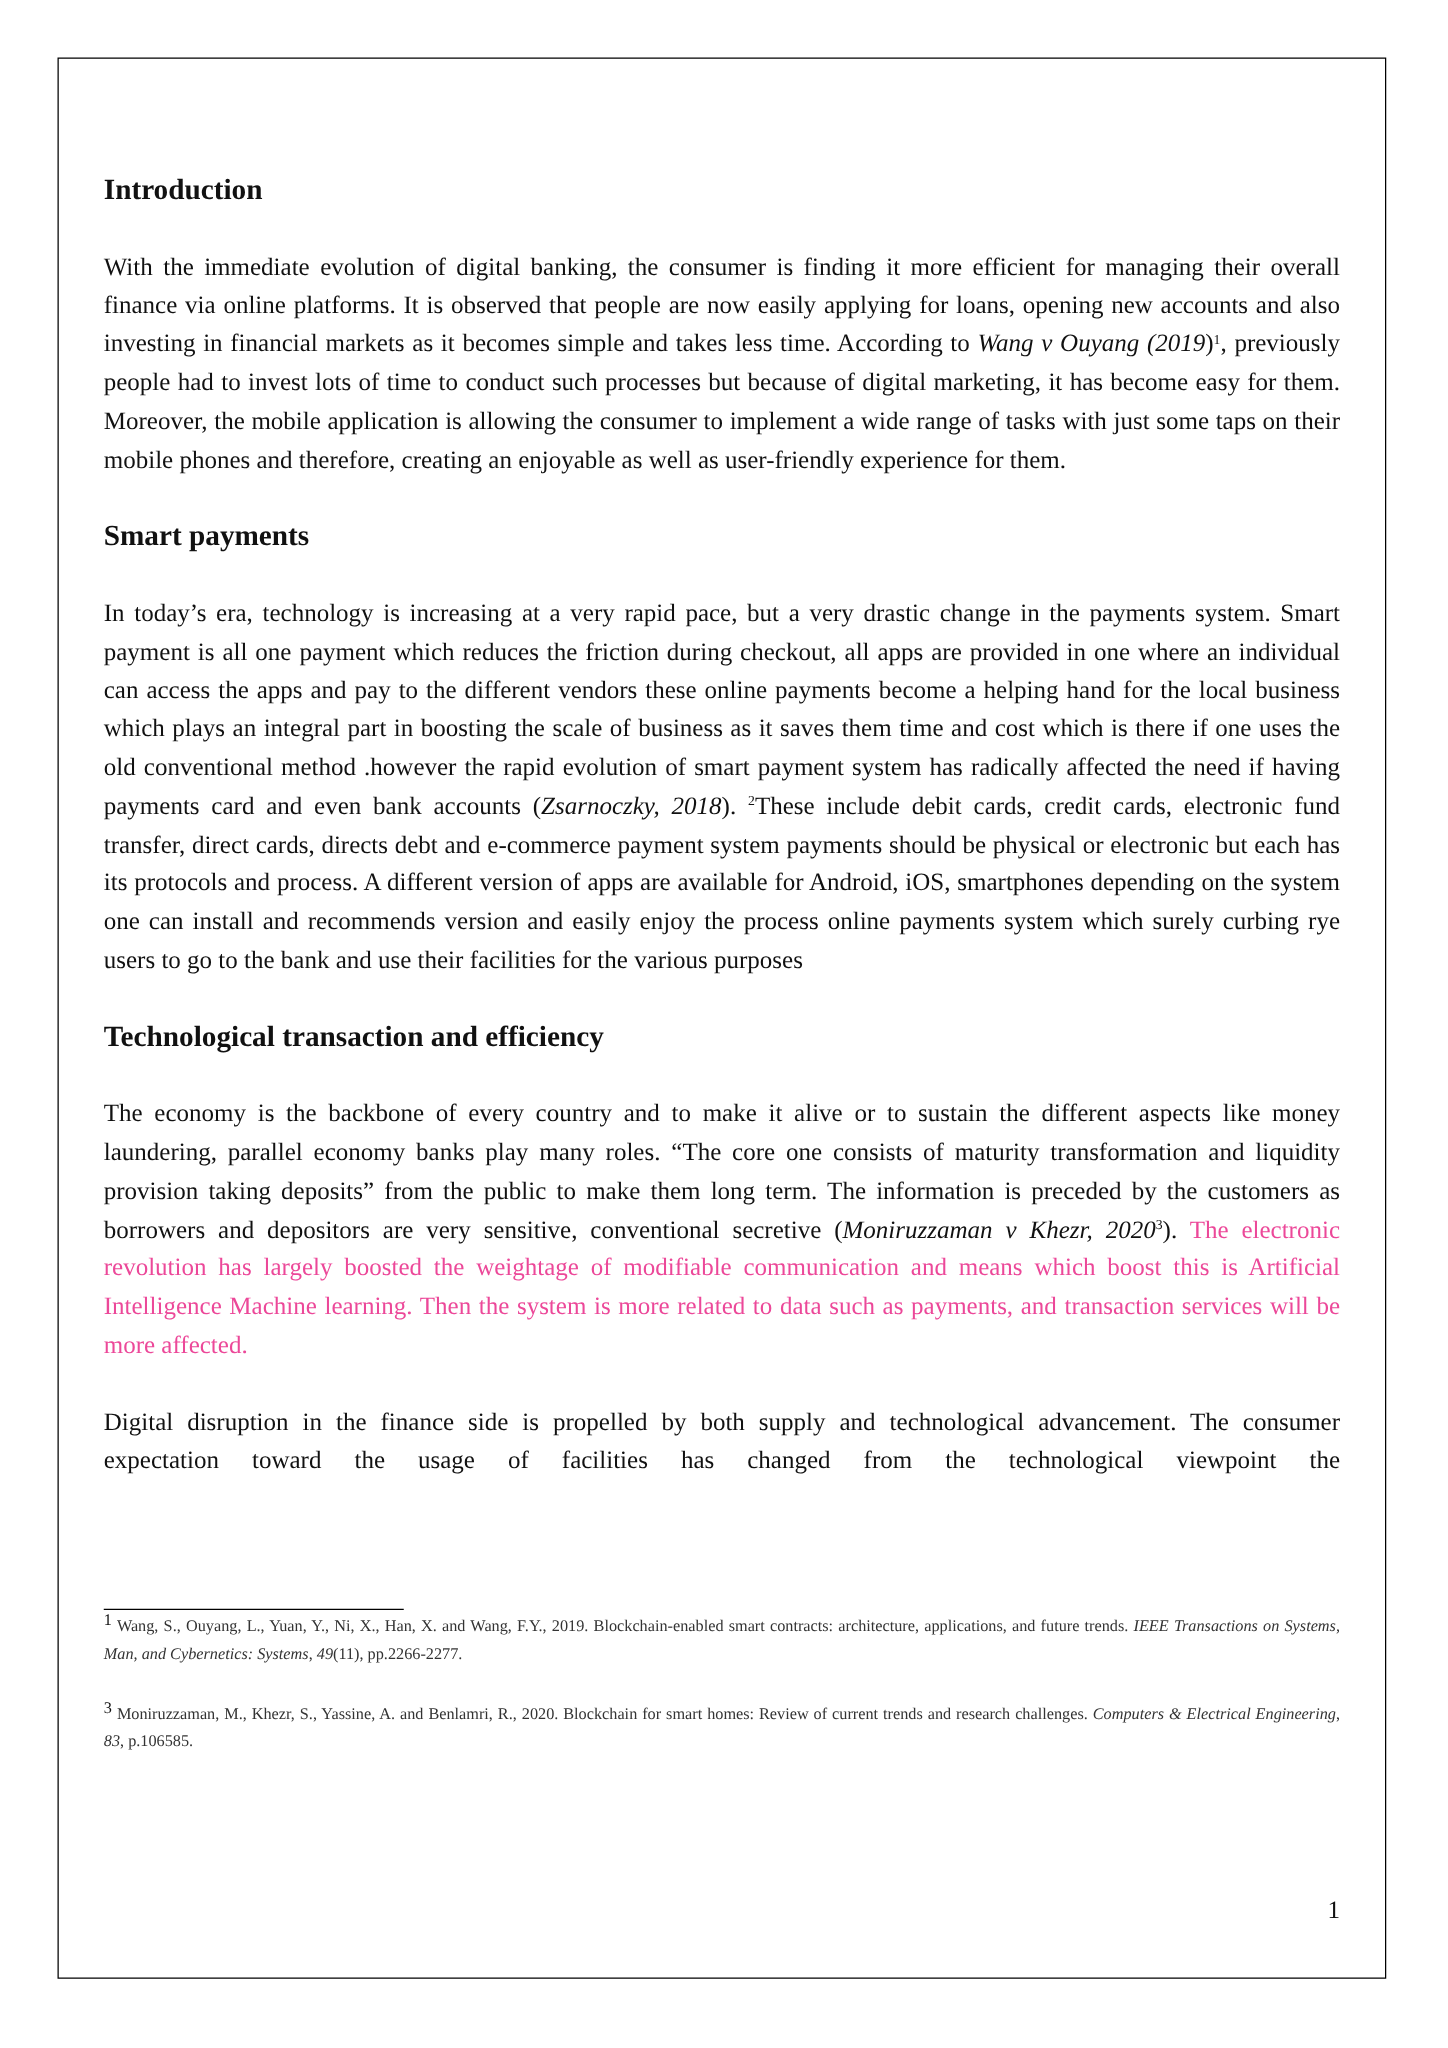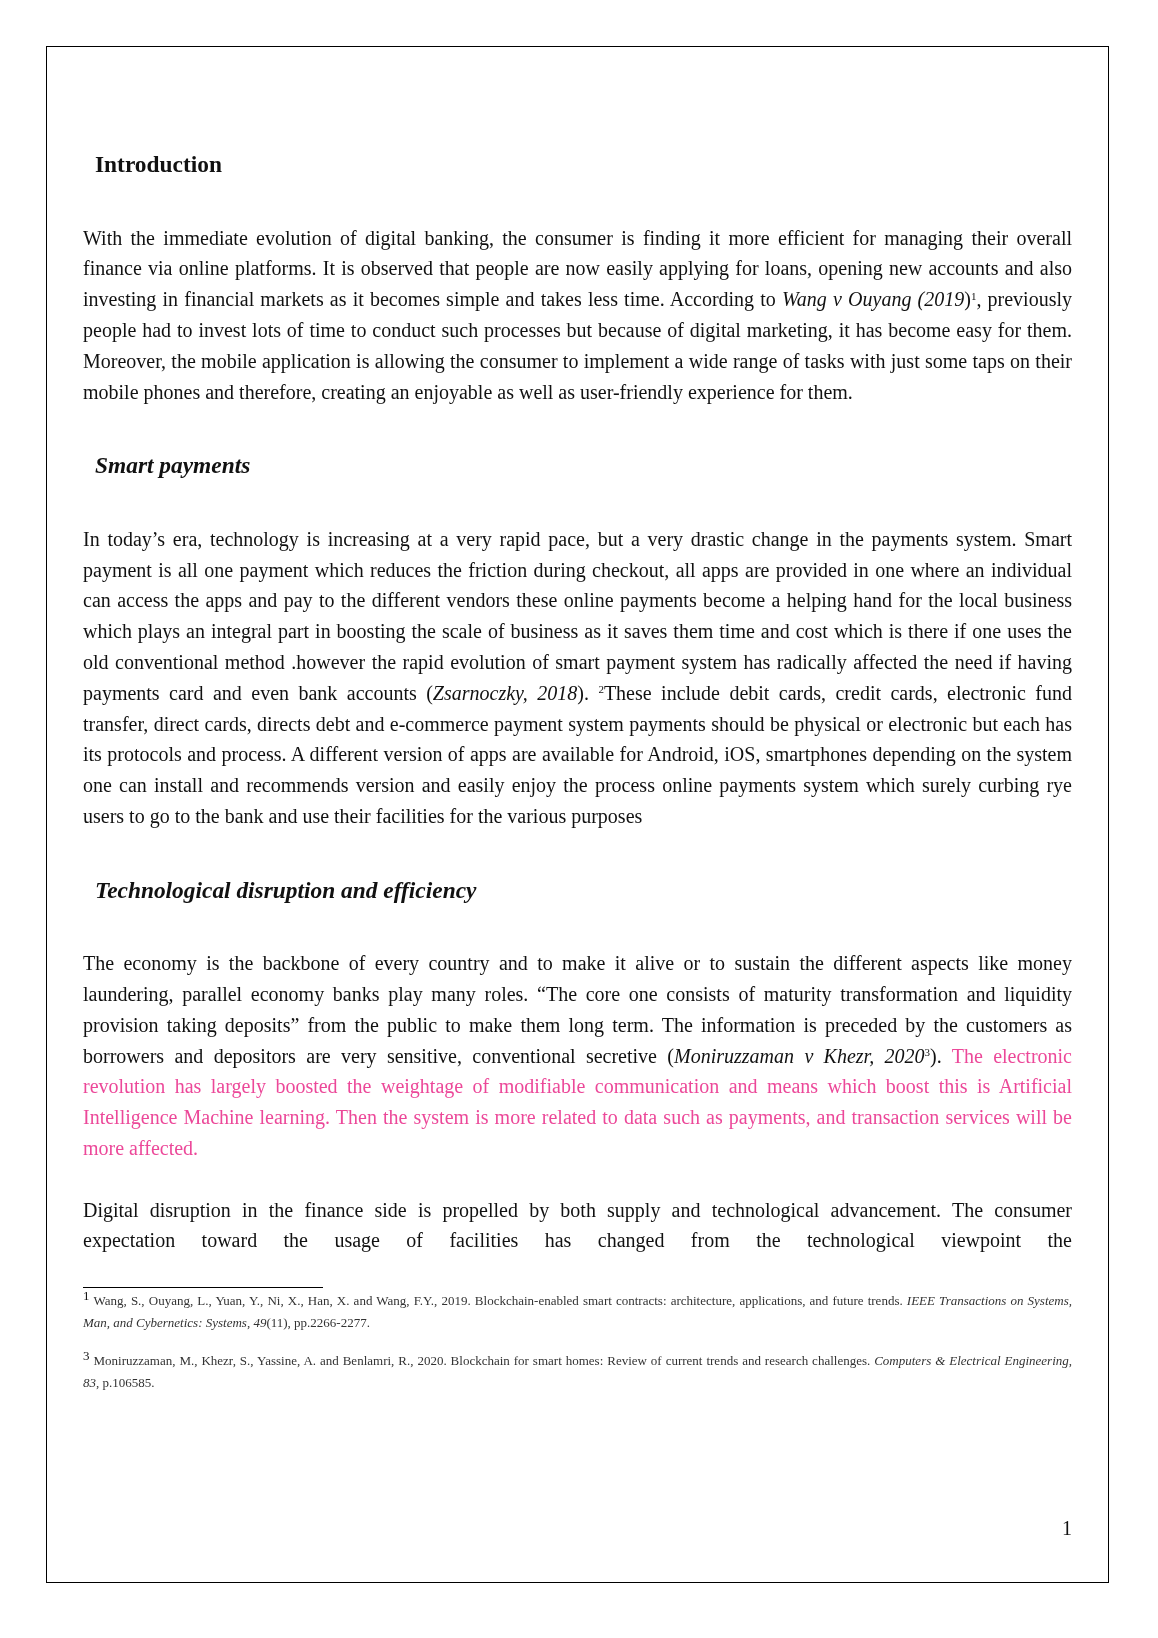--- a/index.html
+++ b/index.html
@@ -5,55 +5,55 @@
   html, body { margin: 0; padding: 0; background: #ffffff; }
   body { width: 1158px; height: 1638px; position: relative; overflow: hidden; }
   .page {
     position: absolute; left: 46px; top: 46px; width: 1063px; height: 1537px;
     border: 1.5px solid #000; box-sizing: border-box; background: #fff;
   }
   .content {
     position: absolute; left: 36px; top: 90px; width: 989px;
     font-family: "Liberation Serif", serif; color: #111; font-size: 20px; line-height: 30.8px;
   }
-  .h { font-weight: bold; margin: 12px; height: 30.8px; }
-  .h.italic { font-style: italic; }
+  .h { font-weight: bold; margin: 0; height: 30.8px; }
+  .h.italic { }
   .gap { height: 30.8px; }
   p.body { margin: 0; text-align: justify; }
   .red { color: #ec4899; }
   sup { font-size: 11px; line-height: 0; vertical-align: super; position: relative; top: 1px; }
   .fn-rule { position: absolute; left: 36px; top: 1240px; width: 240px; border-top: 1.5px solid #000; }
   .footnotes {
     position: absolute; left: 36px; top: 1243px; width: 989px;
     font-family: "Liberation Serif", serif; font-size: 13px; line-height: 22px; color: #333;
   }
   .fn { margin: 0; text-align: justify; }
   .fn .num { font-size: 13px; position: relative; top: -5px; margin-right: 4px; color: #111; }
   .fn + .fn { margin-top: 28px; }
-  .fn.f3 { margin-top: 16px; }
+  .fn.f3 { margin-top: 26px; }
   .page-num { position: absolute; right: 36px; top: 1470px; font-family: "Liberation Serif", serif; font-size: 20px; color: #111; }
   i { }
 </style>
 </head>
 <body>
 
 <div class="page">
   <div class="content">
 
     <h3 class="h">Introduction</h3>
     <div class="gap"></div>
     <p class="body"><span>With the immediate evolution of digital banking, the consumer is finding it more efficient for managing their overall finance via online platforms. It is observed that people are now easily applying for loans, opening new accounts and also investing in financial markets as it becomes simple and takes less time. According to </span><i>Wang v Ouyang (2019</i><span>)</span><sup>1</sup><span>, previously people had to invest lots of time to conduct such processes but because of digital marketing, it has become easy for them. Moreover, the mobile application is allowing the consumer to implement a wide range of tasks with just some taps on their mobile phones and therefore, creating an enjoyable as well as user-friendly experience for them.</span></p>
     <div class="gap"></div>
 
     <h3 class="h italic">Smart payments</h3>
     <div class="gap"></div>
     <p class="body"><span>In today’s era, technology is increasing at a very rapid pace, but a very drastic change in the payments system. Smart payment is all one payment which reduces the friction during checkout, all apps are provided in one where an individual can access the apps and pay to the different vendors these online payments become a helping hand for the local business which plays an integral part in boosting the scale of business as it saves them time and cost which is there if one uses the old conventional method .however the rapid evolution of smart payment system has radically affected the need if having payments card and even bank accounts (</span><i>Zsarnoczky, 2018</i><span>). </span><sup>2</sup><span>These include debit cards, credit cards, electronic fund transfer, direct cards, directs debt and e-commerce payment system payments should be physical or electronic but each has its protocols and process. A different version of apps are available for Android, iOS, smartphones depending on the system one can install and recommends version and easily enjoy the process online payments system which surely curbing rye users to go to the bank and use their facilities for the various purposes</span></p>
     <div class="gap"></div>
 
-    <h3 class="h italic">Technological disruption and efficiency</h3>
+    <h3 class="h italic">Technological transaction and efficiency</h3>
     <div class="gap"></div>
     <p class="body"><span>The economy is the backbone of every country and to make it alive or to sustain the different aspects like money laundering, parallel economy banks play many roles. “The core one consists of maturity transformation and liquidity provision taking deposits” from the public to make them long term. The information is preceded by the customers as borrowers and depositors are very sensitive, conventional secretive (</span><i>Moniruzzaman v Khezr, 2020</i><sup>3</sup><span>). </span><span class="red">The electronic revolution has largely boosted the weightage of modifiable communication and means which boost this is Artificial Intelligence Machine learning. Then the system is more related to data such as payments, and transaction services will be more affected.</span></p>
     <div class="gap"></div>
     <p class="body" style="text-align-last: justify;">Digital disruption in the finance side is propelled by both supply and technological advancement. The consumer expectation toward the usage of facilities has changed from the technological viewpoint the</p>
   </div>
 
   <div class="fn-rule"></div>
 
   <div class="footnotes">
     <p class="fn"><span class="num">1</span><span>Wang, S., Ouyang, L., Yuan, Y., Ni, X., Han, X. and Wang, F.Y., 2019. Blockchain-enabled smart contracts: architecture, applications, and future trends. </span><i>IEEE Transactions on Systems, Man, and Cybernetics: Systems</i><span>, </span><i>49</i><span>(11), pp.2266-2277.</span></p>

